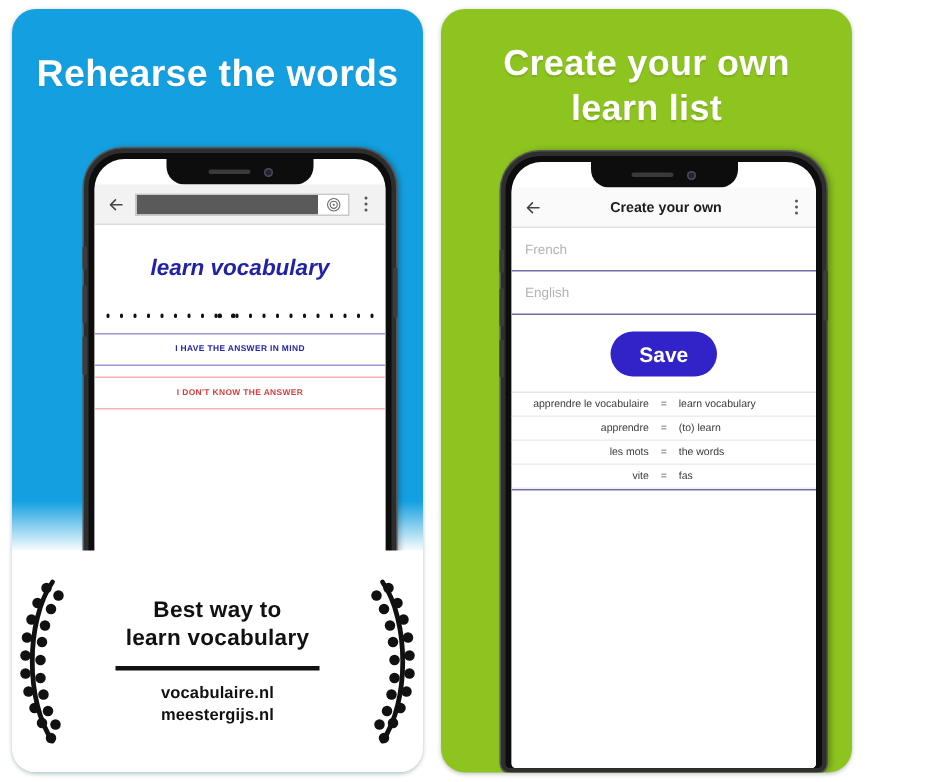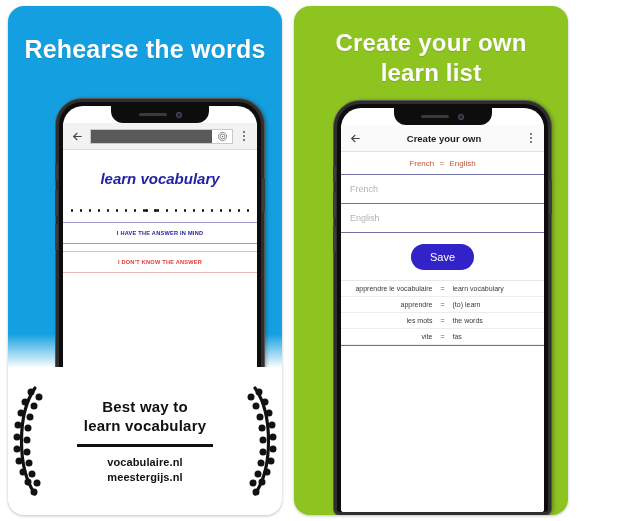--- a/index.html
+++ b/index.html
@@ -195,22 +195,22 @@
     display: flex; align-items: center;
     padding: 0 9px;
     font-size: 9px;
     color: #b3b3b3;
     border-bottom: 1.5px solid #6f6fa8;
   }
   .save-wrap { display: flex; justify-content: center; padding: 11px 0 10px; }
   .save-btn {
     background: #3223c8;
     color: #fff;
-    font-size: 11px;
-    font-weight: normal;
+    font-size: 14px;
+    font-weight: bold;
     border: none;
     border-radius: 18px;
     padding: 7px 19px;
     cursor: pointer;
   }
 
   .wordlist { border-top: 1px solid #e6e6ee; }
   .word-row {
     display: flex;
     align-items: center;
@@ -444,25 +444,20 @@
           </span>
           <span class="appbar-title">Create your own</span>
           <span class="kebab">
             <i></i>
               <i></i>
               <i></i>
           </span>
         </div>
 
         <div class="page-right">
-          <div class="lang-head">
-            <span>French</span>
-            <span class="eq">=</span>
-            <span>English</span>
-          </div>
 
           <div class="field">French</div>
           <div class="field">English</div>
 
           <div class="save-wrap">
             <button class="save-btn">Save</button>
           </div>
 
           <div class="wordlist">
             <div class="word-row">

